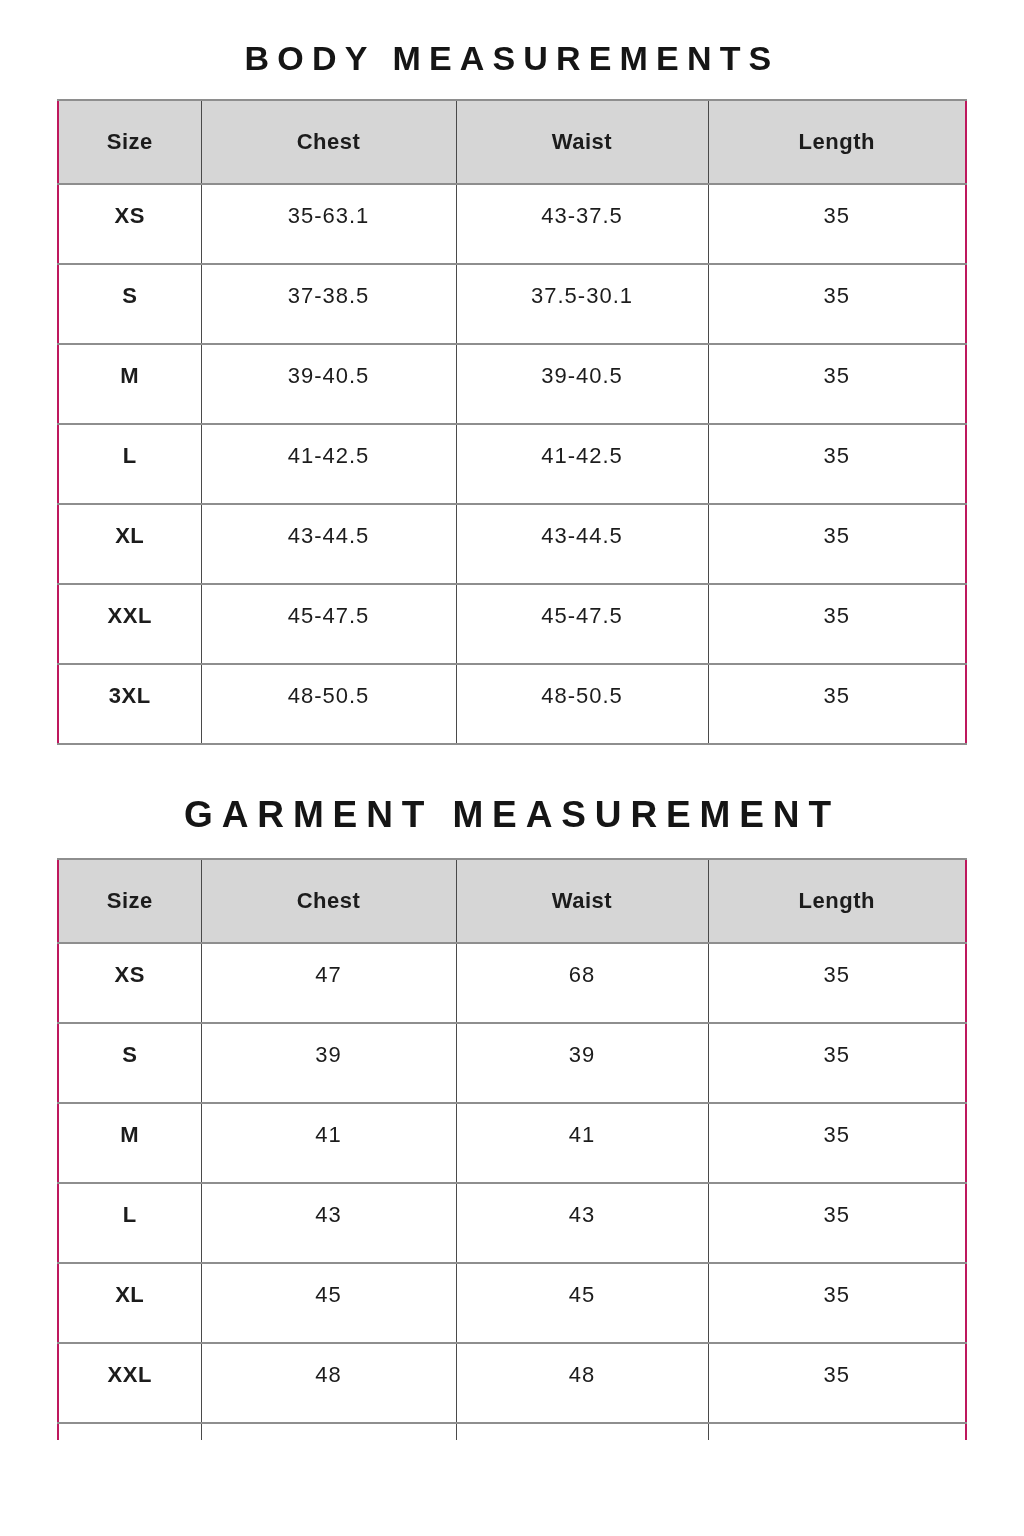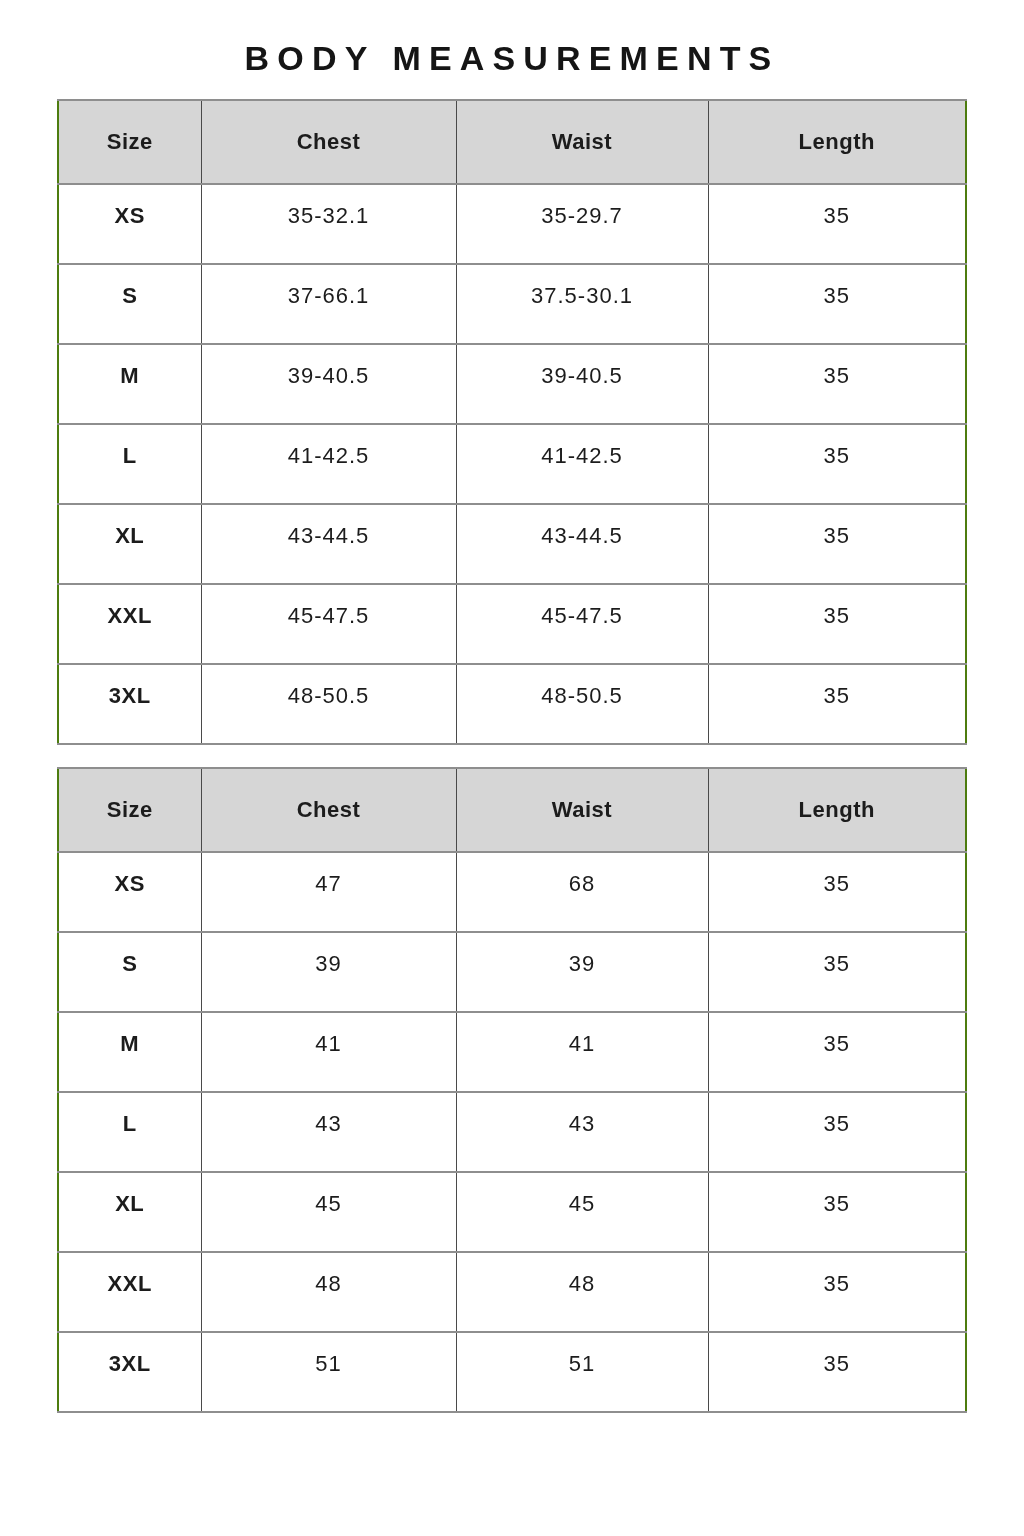--- a/index.html
+++ b/index.html
@@ -28,21 +28,21 @@
   }
   .title-2 {
     margin-top: 50px;
     font-size: 37px;
   }
   .size-table {
     width: 908px;
     margin: 22px auto 0 auto;
     border-collapse: collapse;
     table-layout: fixed;
-    border: 2px solid #4d7c0f;
+    border: 2px solid #be185d;
   }
   .size-table col.c-size   { width: 143px; }
   .size-table col.c-chest  { width: 255px; }
   .size-table col.c-waist  { width: 252px; }
   .size-table col.c-length { width: 258px; }
   .size-table th, .size-table td {
     border-left: 1px solid #4a4a4a;
     border-right: 1px solid #4a4a4a;
     border-top: 2px solid #8e8e8e;
     border-bottom: 2px solid #8e8e8e;
@@ -87,27 +87,27 @@
       <tr>
         <th>Size</th>
         <th>Chest</th>
         <th>Waist</th>
         <th>Length</th>
       </tr>
     </thead>
     <tbody>
         <tr>
           <td class="size-col">XS</td>
-          <td>35-32.1</td>
-          <td>35-29.7</td>
+          <td>35-63.1</td>
+          <td>43-37.5</td>
           <td>35</td>
         </tr>
         <tr>
           <td class="size-col">S</td>
-          <td>37-66.1</td>
+          <td>37-38.5</td>
           <td>37.5-30.1</td>
           <td>35</td>
         </tr>
         <tr>
           <td class="size-col">M</td>
           <td>39-40.5</td>
           <td>39-40.5</td>
           <td>35</td>
         </tr>
         <tr>
@@ -130,20 +130,21 @@
         </tr>
         <tr>
           <td class="size-col">3XL</td>
           <td>48-50.5</td>
           <td>48-50.5</td>
           <td>35</td>
         </tr>
       </tbody>
   </table>
 
+  <h1 class="chart-title title-2">GARMENT MEASUREMENT</h1>
 
   <table class="size-table">
     <colgroup>
       <col class="c-size">
         <col class="c-chest">
         <col class="c-waist">
         <col class="c-length">
     </colgroup>
     <thead>
       <tr>

